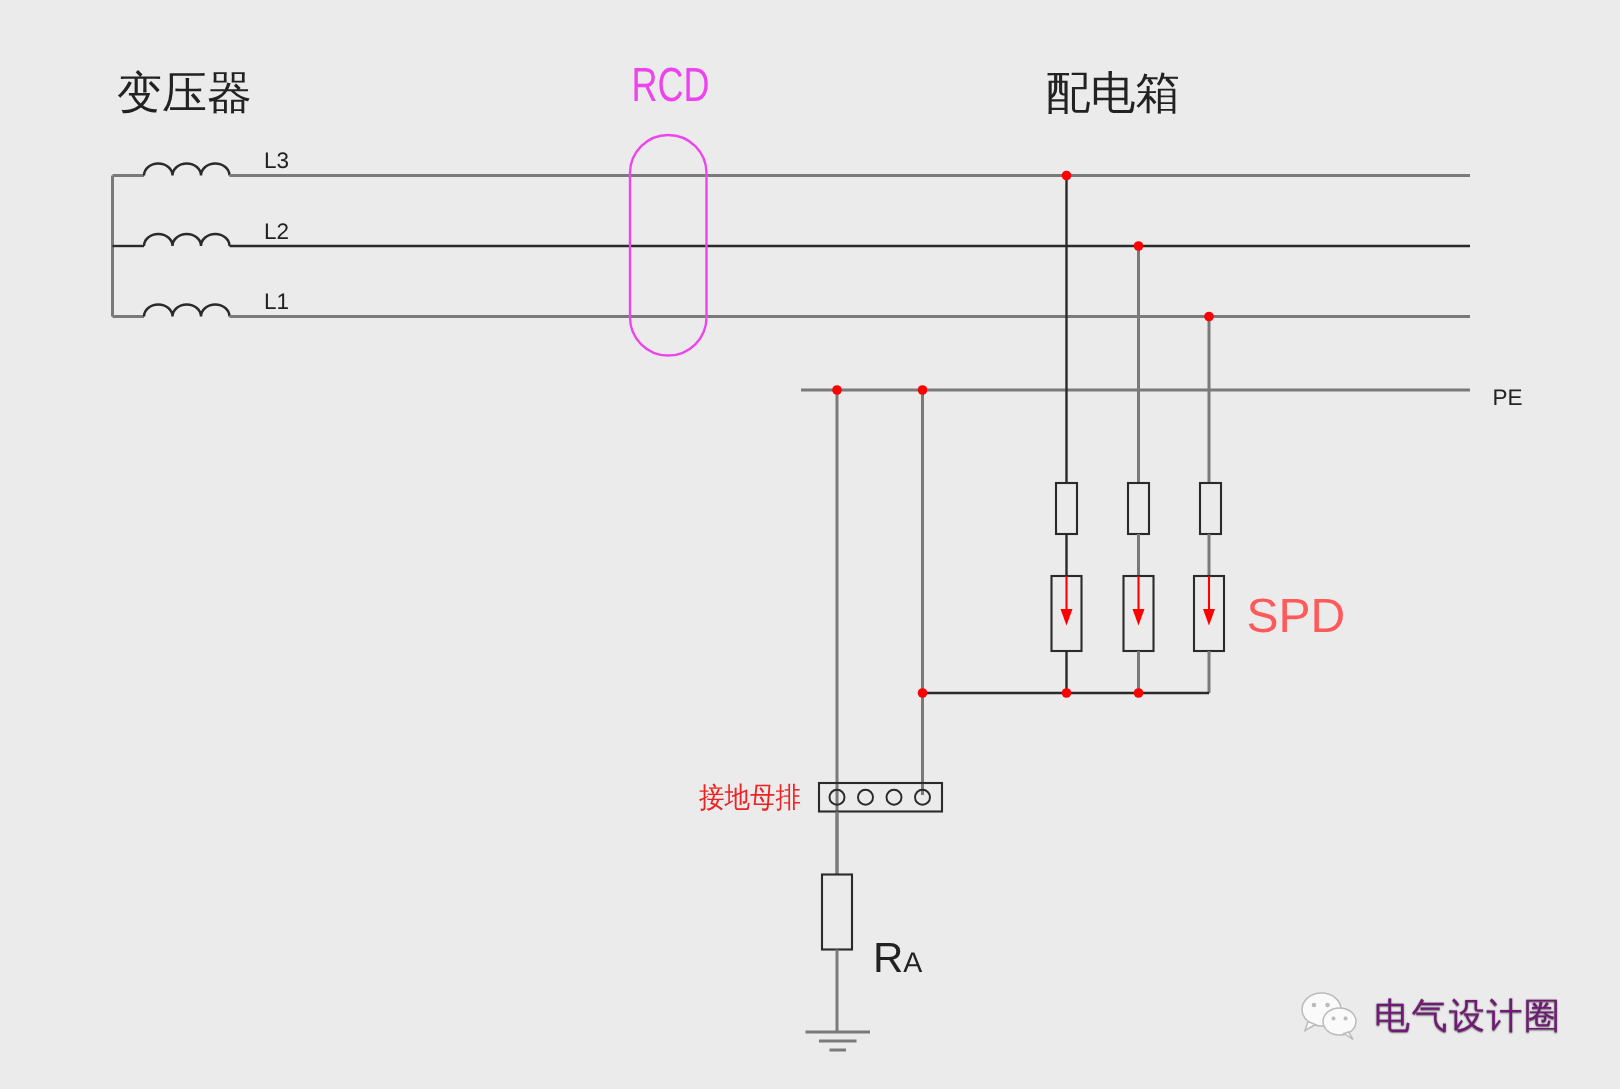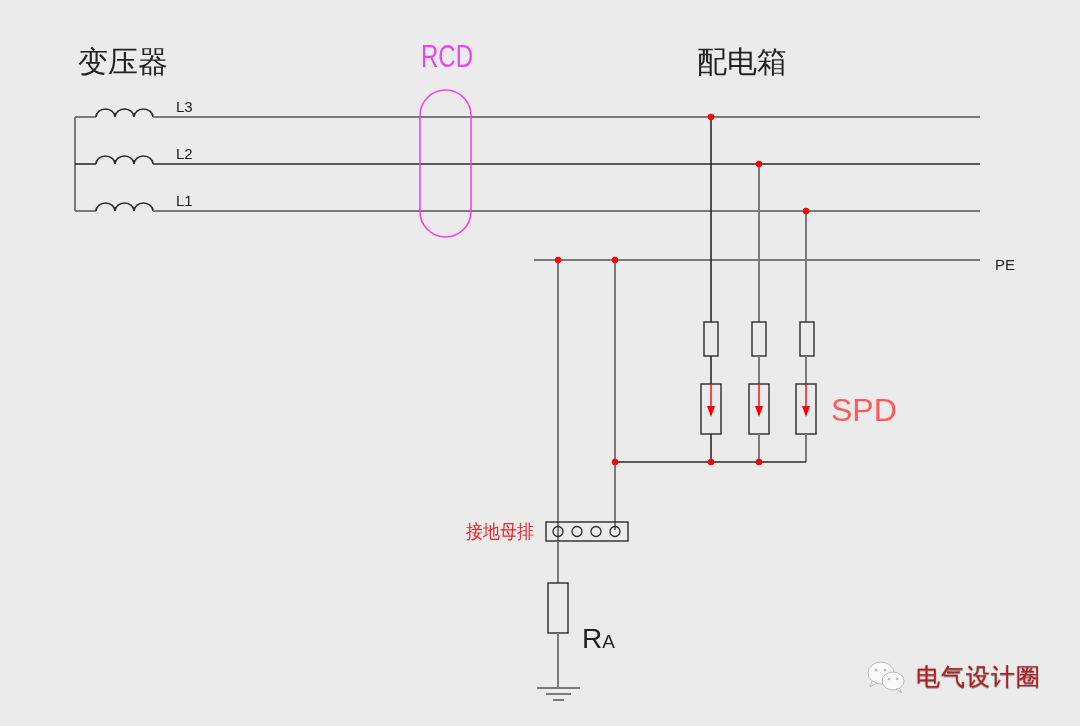--- a/index.html
+++ b/index.html
@@ -12,21 +12,21 @@
   .arrow { stroke: #ff0000; stroke-width: 1.4; fill: none; }
   .arrowhead { fill: #ff0000; }
   .txt { font-family: "DejaVu Sans", sans-serif; }
   .cjk-title { font-size: 30px; fill: #222; }
   .phase-label { font-family: "Liberation Sans Narrow", "Liberation Sans", sans-serif; font-size: 15px; fill: #222; }
   .rcd-label { font-size: 32px; fill: #ee44ee; font-family: "Liberation Sans", sans-serif; }
   .spd-label { font-size: 32px; fill: #ff5a5a; font-family: "Liberation Sans", sans-serif; }
   .bus-label { font-size: 19px; fill: #ee2222; }
   .ra-label { font-size: 28px; fill: #222; font-family: "Liberation Sans", sans-serif; }
   .wm { position: absolute; left: 866px; top: 660px; display: flex; align-items: center; }
-  .wm-text { font-family: "DejaVu Sans", sans-serif; font-size: 24px; color: #b91c1c; text-shadow: 0 1px 1px #777, 0 0 1px #888; margin-left: 8px; letter-spacing: 1px; }
+  .wm-text { font-family: "DejaVu Sans", sans-serif; font-size: 24px; color: #701a75; text-shadow: 0 1px 1px #777, 0 0 1px #888; margin-left: 8px; letter-spacing: 1px; }
 </style>
 </head>
 <body>
 
 <svg width="1080" height="726" viewBox="0 0 1080 726">
 
   <text class="txt cjk-title" x="78" y="72">变压器</text>
   <text class="rcd-label" x="421" y="67" textLength="52" lengthAdjust="spacingAndGlyphs">RCD</text>
   <text class="txt cjk-title" x="697" y="72">配电箱</text>
 

